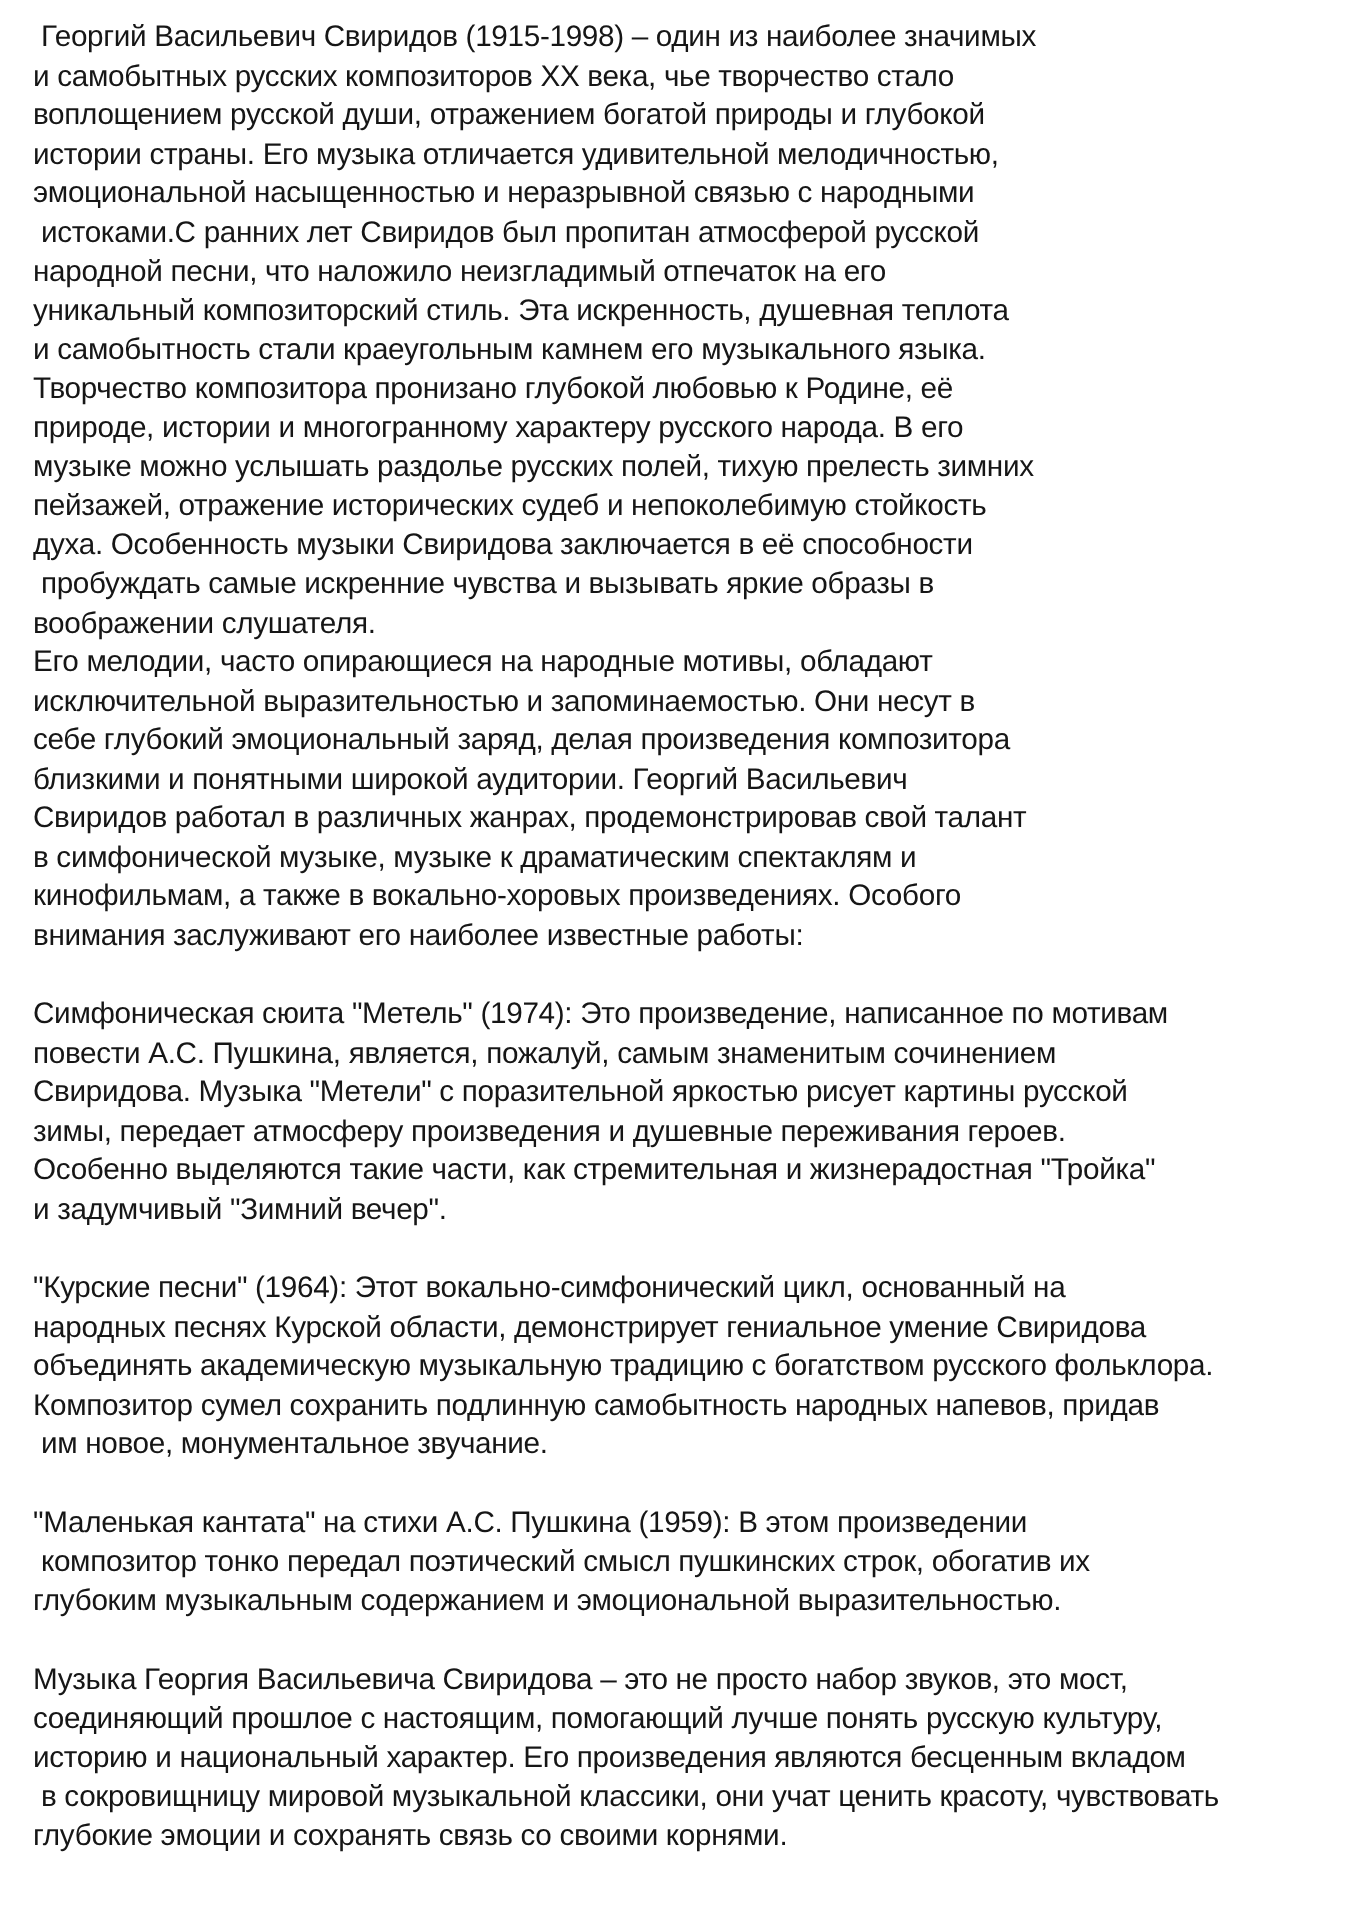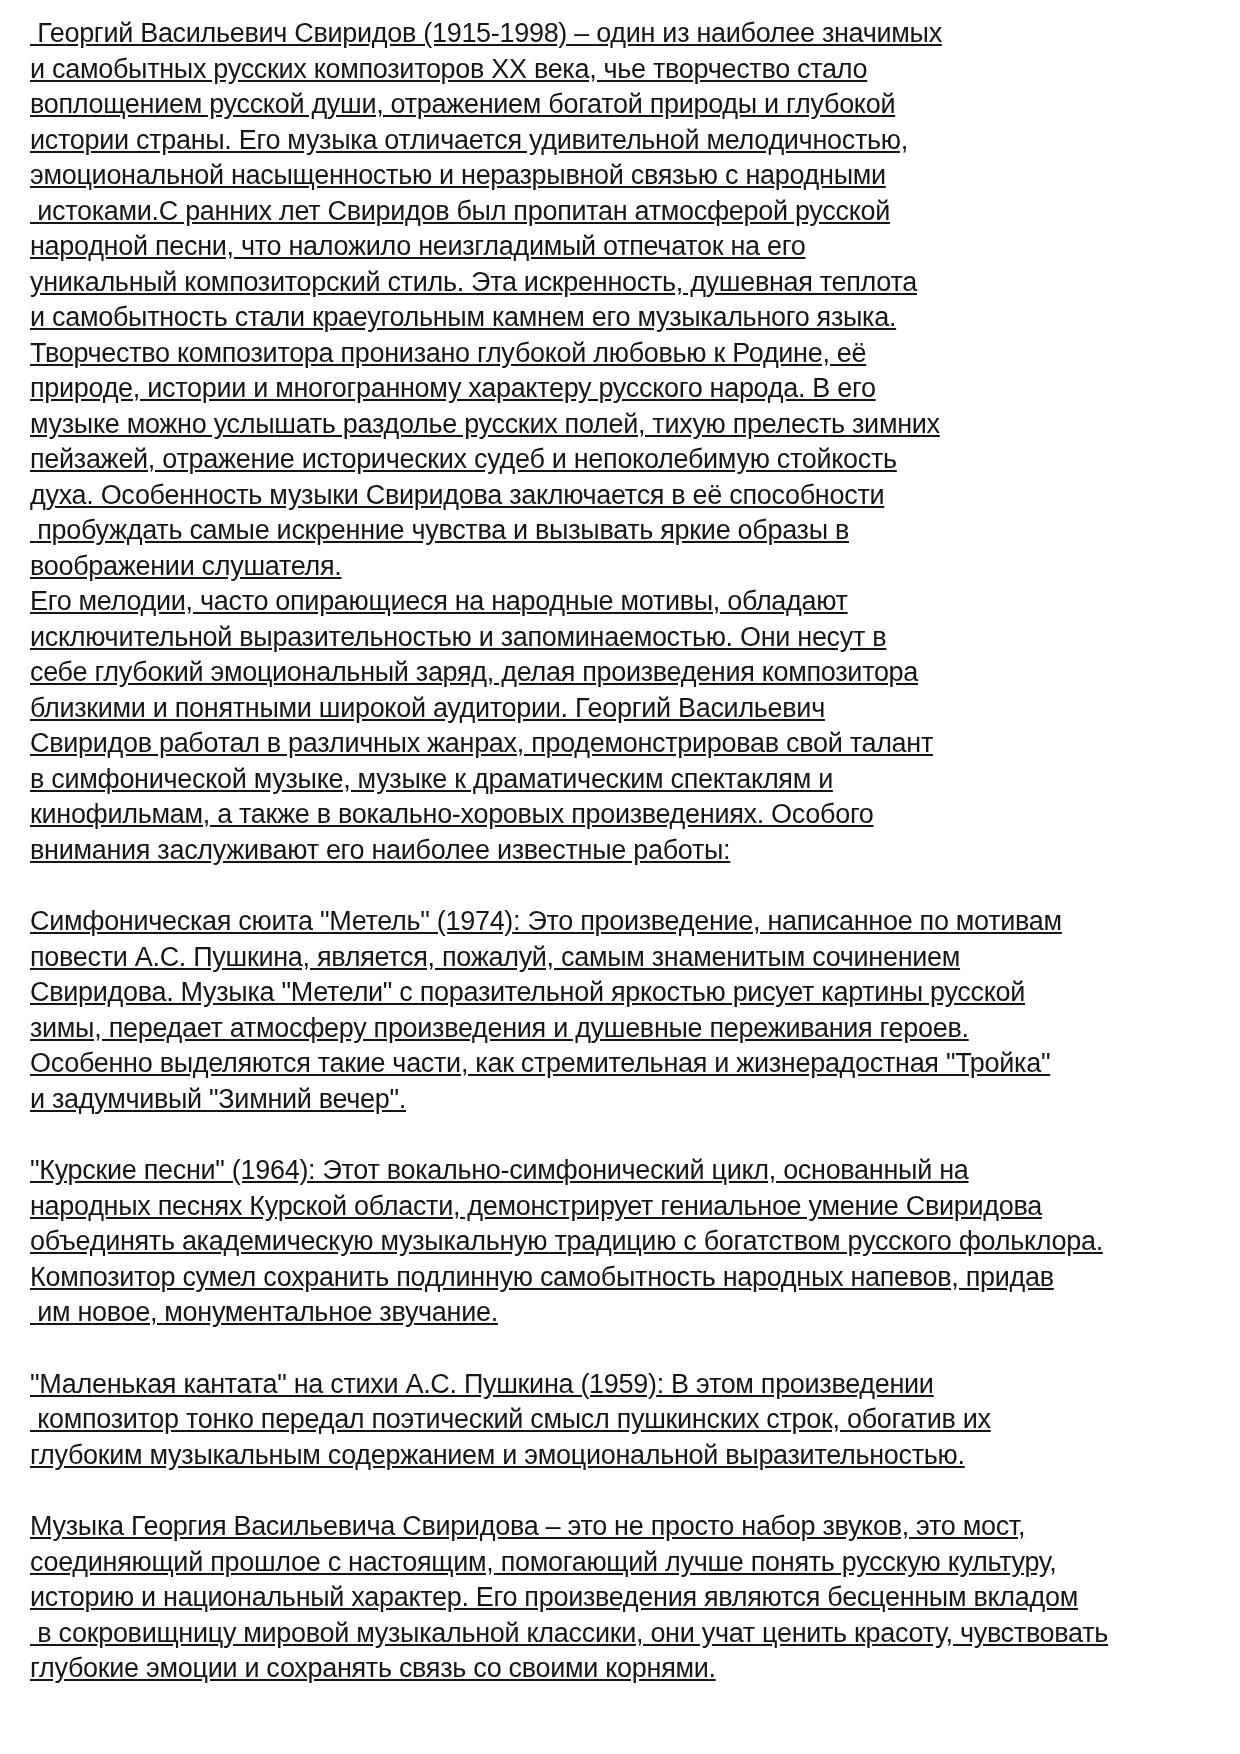--- a/index.html
+++ b/index.html
@@ -16,21 +16,20 @@
   }
   .doc {
     box-sizing: border-box;
     padding: 16px 20px 0 30px;
     font-family: "Liberation Sans", "DejaVu Sans", sans-serif;
     font-size: 27px;
     line-height: 35.5px;
     letter-spacing: -0.3px;
     color: #161616;
     font-weight: 400;
-    text-decoration: underline;
   }
   .para {
     margin: 0 0 36px 0;
     white-space: pre;      
   }
   .para:last-child {
     margin-bottom: 15px;
   }
 </style>
 </head>

